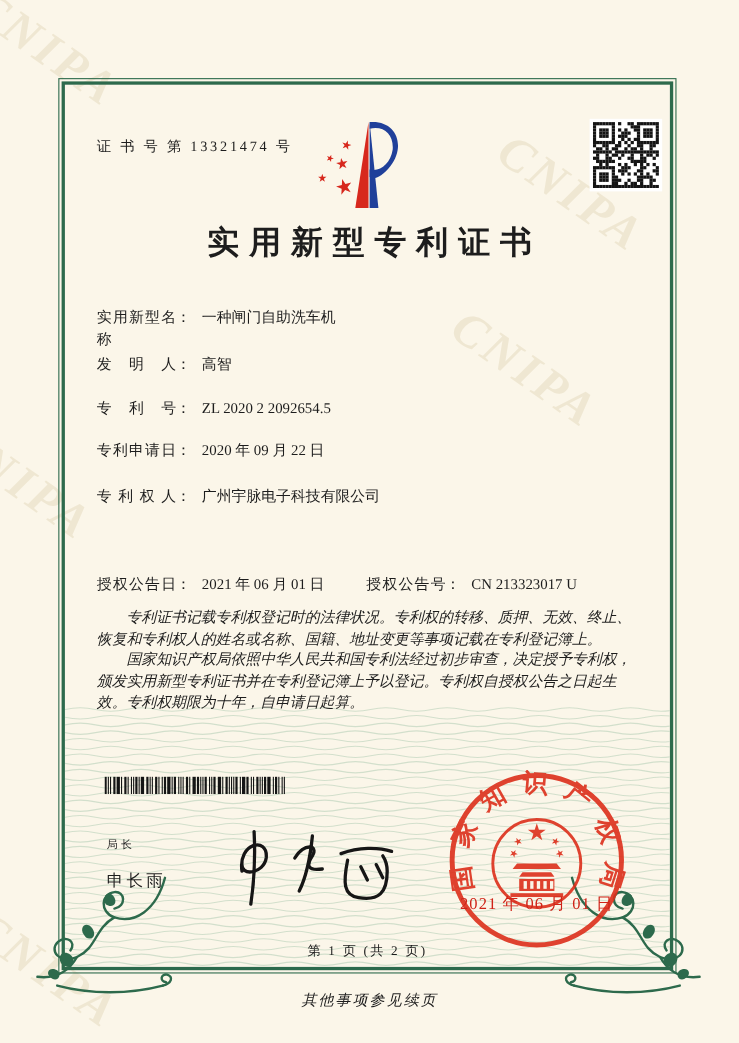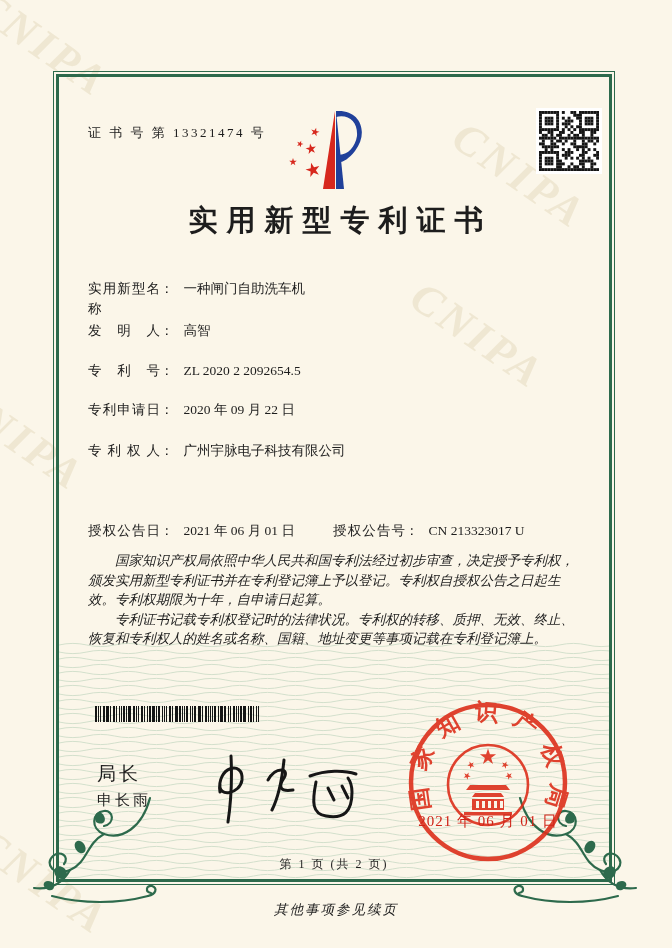--- a/index.html
+++ b/index.html
@@ -32,21 +32,21 @@
   .colon{margin-right:10px;vertical-align:top;display:inline-block;}
   .fvalue{display:inline-block;vertical-align:top;max-width:404px;}
   .addr-value{width:392px;}
   .grant-no-group{position:absolute;left:245px;top:0;}
   
   .paras{position:absolute;left:88px;top:551px;width:499px;font-size:13.5px;line-height:19.6px;
          font-style:italic;z-index:2;}
   .paras p{margin:0;text-indent:2em;}
   
   .barcode{position:absolute;left:95px;top:706px;z-index:2;}
-  .sig-title{position:absolute;left:97px;top:761px;font-size:19px;letter-spacing:3px;z-index:2;}
+  .sig-title{position:absolute;left:97px;top:761px;font-size:10px;letter-spacing:3px;z-index:2;}
   .sig-name{position:absolute;left:97px;top:791px;font-size:15px;letter-spacing:3px;z-index:2;}
   .sig-img{position:absolute;left:198px;top:748px;z-index:2;}
   .seal{position:absolute;left:406px;top:700px;z-index:3;opacity:.9;}
   .seal-date{position:absolute;left:398px;top:812px;width:180px;text-align:center;color:#cf2418;
              font-size:15px;letter-spacing:1px;z-index:4;}
   .page-info{position:absolute;left:53px;width:562px;top:856px;text-align:center;font-size:12px;
              letter-spacing:2px;z-index:2;}
   .note{position:absolute;left:0;right:0;top:901px;text-align:center;font-size:13.5px;
         font-style:italic;letter-spacing:2px;z-index:2;}
 </style>
@@ -431,22 +431,22 @@
     <span class="flabel">专利权人</span><span class="colon">：</span><span class="fvalue">广州宇脉电子科技有限公司</span>
   </div>
   <div class="row" style="top:521px">
     <span class="flabel">授权公告日</span><span class="colon">：</span><span class="fvalue">2021 年 06 月 01 日</span>
     <span class="grant-no-group">
       <span class="flabel">授权公告号</span><span class="colon">：</span><span class="fvalue">CN 213323017 U</span>
     </span>
   </div>
 
   <div class="paras">
+    <p>专利证书记载专利权登记时的法律状况。专利权的转移、质押、无效、终止、恢复和专利权人的姓名或名称、国籍、地址变更等事项记载在专利登记簿上。</p>
     <p>国家知识产权局依照中华人民共和国专利法经过初步审查，决定授予专利权，颁发实用新型专利证书并在专利登记簿上予以登记。专利权自授权公告之日起生效。专利权期限为十年，自申请日起算。</p>
-    <p>专利证书记载专利权登记时的法律状况。专利权的转移、质押、无效、终止、恢复和专利权人的姓名或名称、国籍、地址变更等事项记载在专利登记簿上。</p>
   </div>
 
   <svg id="barcode" class="barcode" width="168" height="16" viewBox="0 0 168 16">
       <g fill="#151515">
         <rect x="0" y="0" width="2" height="16"></rect>
         <rect x="3" y="0" width="1" height="16"></rect>
         <rect x="5" y="0" width="1" height="16"></rect>
         <rect x="8" y="0" width="2" height="16"></rect>
         <rect x="11" y="0" width="3" height="16"></rect>
         <rect x="15" y="0" width="1" height="16"></rect>

